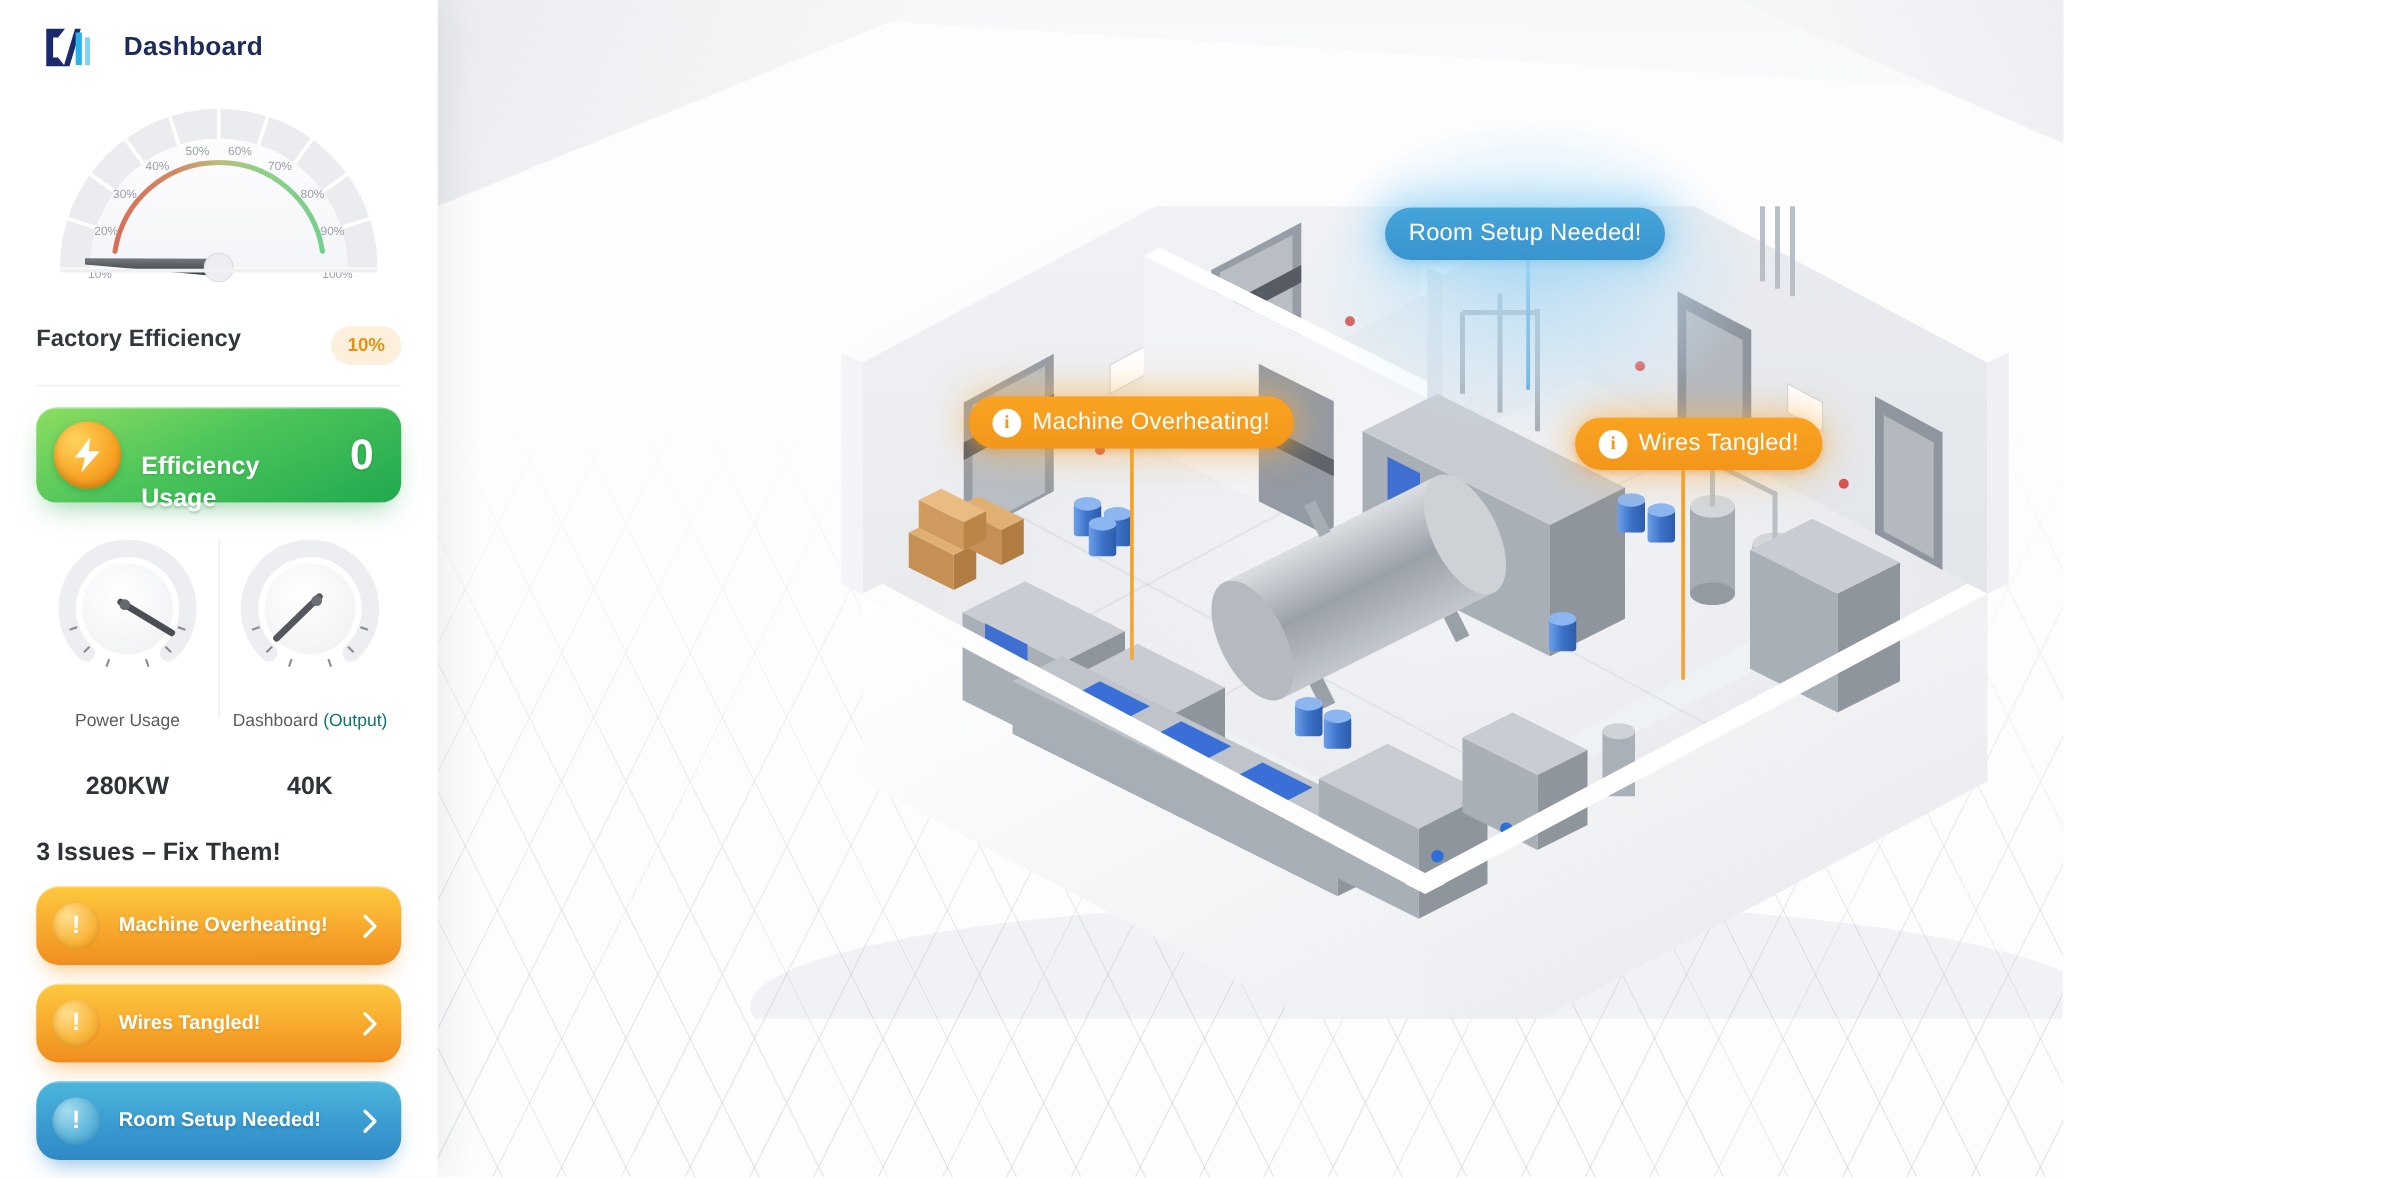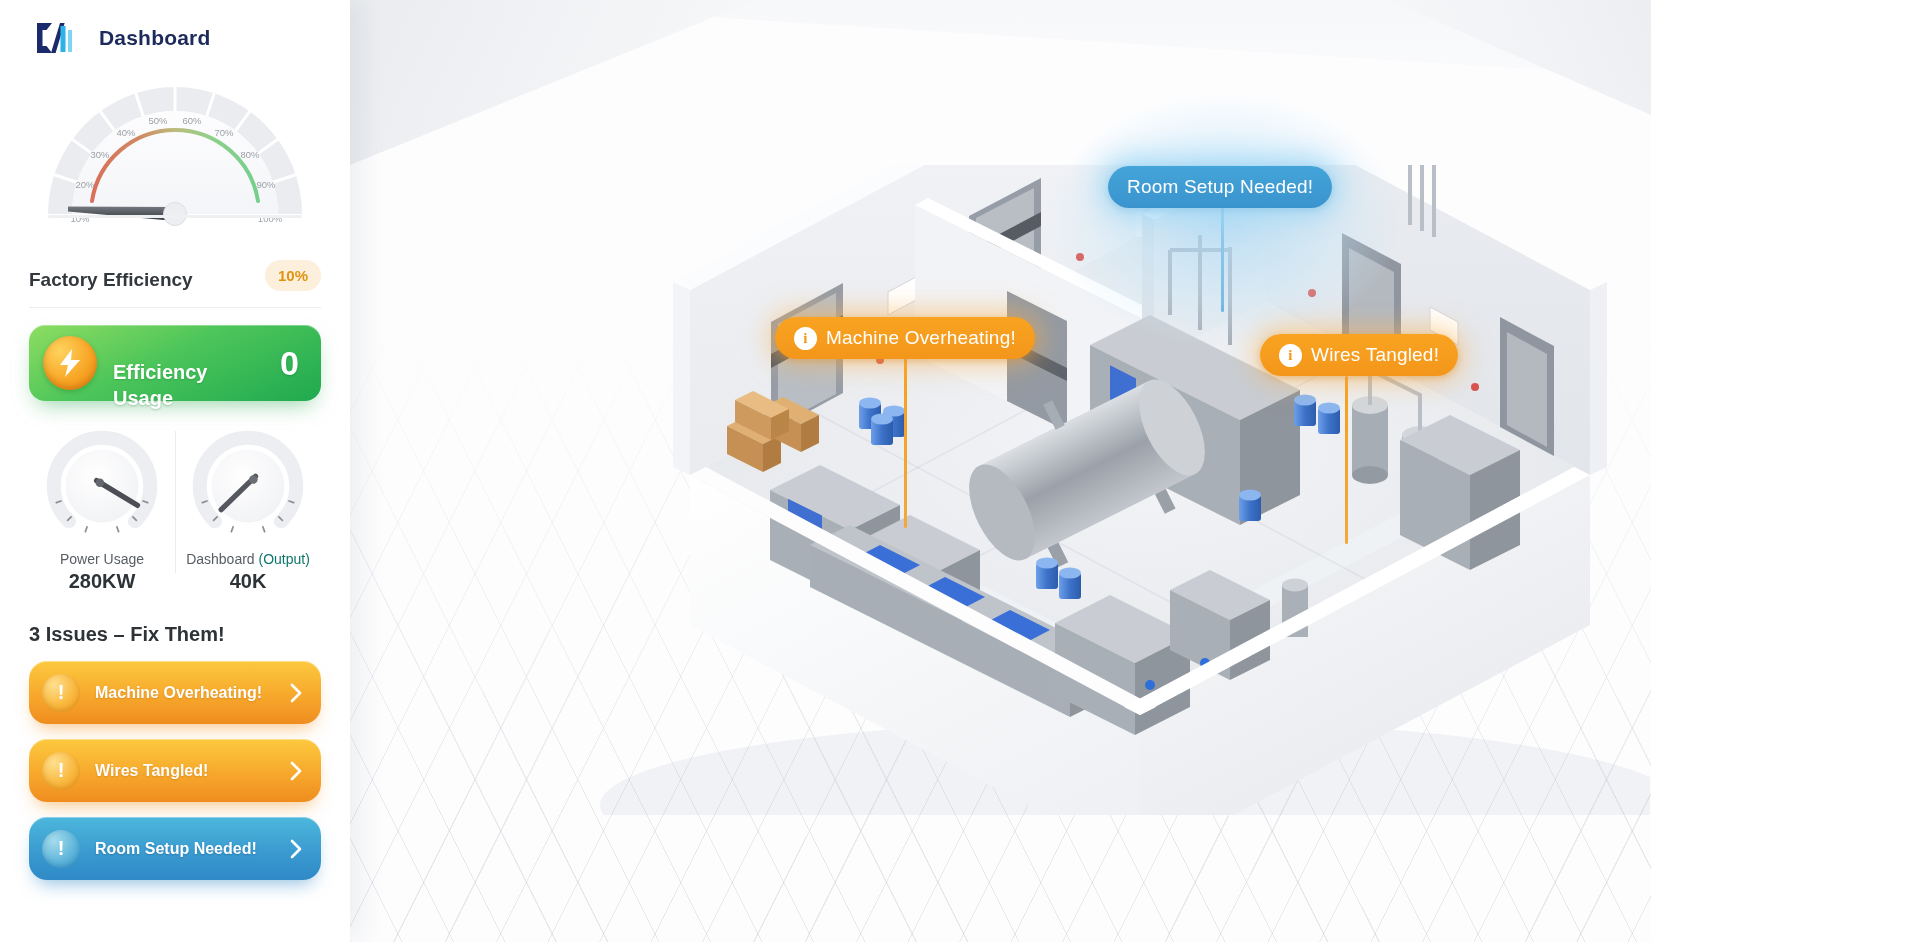--- a/index.html
+++ b/index.html
@@ -11,45 +11,45 @@
   
   .sidebar { position:relative; width:350px; height:100%; background:#ffffff;
     box-shadow:10px 0 28px rgba(35,48,74,.07); z-index:5; padding:0 29px; flex:0 0 350px; }
 
   .logo-row { display:flex; align-items:center; gap:22px; padding-top:14px; }
   .logo-mark { width:48px; height:48px; flex:0 0 48px; }
   .app-title { font-size:21px; font-weight:700; color:#1c2b5c; letter-spacing:.2px; }
 
   .main-gauge-wrap { margin-top:16px; width:262px; margin-left:15px; }
 
-  .fe-row { display:flex; align-items:flex-end; justify-content:space-between; margin-top:26px; }
+  .fe-row { display:flex; align-items:flex-start; justify-content:space-between; margin-top:26px; }
   .fe-label { font-size:19px; font-weight:700; color:#33383e; }
   .fe-badge { background:#fcefdb; color:#e2930f; font-size:15px; font-weight:700;
     padding:7px 13px; border-radius:16px; }
 
   .divider-h { height:1px; background:#ededef; margin-top:16px; }
 
   .score-card { margin-top:17px; height:76px; border-radius:16px;
     background:linear-gradient(155deg,#8edd61 0%,#4cc55a 45%,#1fa94f 100%);
     box-shadow:0 10px 22px -8px rgba(46,170,80,.55), inset 0 1px 0 rgba(255,255,255,.35);
     display:flex; align-items:center; padding:0 22px 0 14px; gap:16px; }
   .score-icon { width:54px; height:54px; border-radius:50%;
     background:radial-gradient(circle at 32% 28%,#ffd35e 0%,#f8a727 55%,#ef8711 100%);
     box-shadow:inset 0 -3px 6px rgba(150,70,0,.35), 0 2px 5px rgba(0,90,30,.25);
     display:flex; align-items:center; justify-content:center; flex:0 0 54px; }
   .score-titles { flex:1; color:#fff; font-weight:700; font-size:20px; line-height:26px;
     text-shadow:0 1px 2px rgba(0,90,30,.25);margin-top:44px; }
   .score-value { color:#fff; font-size:34px; font-weight:700; text-shadow:0 1px 2px rgba(0,90,30,.3); }
 
   .mini-row { display:flex; margin-top:26px; position:relative; }
-  .mini-col { width:50%; display:flex; flex-direction:column; align-items:center; }
+  .mini-col { width:50%; display:flex; flex-direction:column; align-items:center;gap:16px; }
   .mini-divider { position:absolute; left:50%; top:4px; width:1px; height:142px; background:#ececef; }
   .mini-label { margin-top:6px; font-size:14px; color:#585d63; }
   .mini-label .note { color:#0f766e; }
-  .mini-value { margin-top:3px; font-size:20px; font-weight:700; color:#2e3338; }
+  .mini-value { margin-top:18px; font-size:20px; font-weight:700; color:#2e3338; }
 
   .issues-heading { margin-top:30px; font-size:20px; font-weight:700; color:#2e3338; }
 
   .issue-btn { margin-top:15px; height:63px; border-radius:18px; width:100%;
     display:flex; align-items:center; padding:0 18px 0 13px; gap:15px; border:none; cursor:pointer; }
   .issue-btn.orange { background:linear-gradient(180deg,#fcc93e 0%,#f7a82c 55%,#ef8d1f 100%);
     box-shadow:0 10px 18px -7px rgba(242,146,29,.55), inset 0 1px 0 rgba(255,255,255,.4); }
   .issue-btn.blue { background:linear-gradient(180deg,#4db7dc 0%,#3a9bd0 55%,#2f89c6 100%);
     box-shadow:0 10px 18px -7px rgba(47,137,198,.55), inset 0 1px 0 rgba(255,255,255,.35); }
   .issue-badge { width:38px; height:38px; border-radius:50%; flex:0 0 38px;

